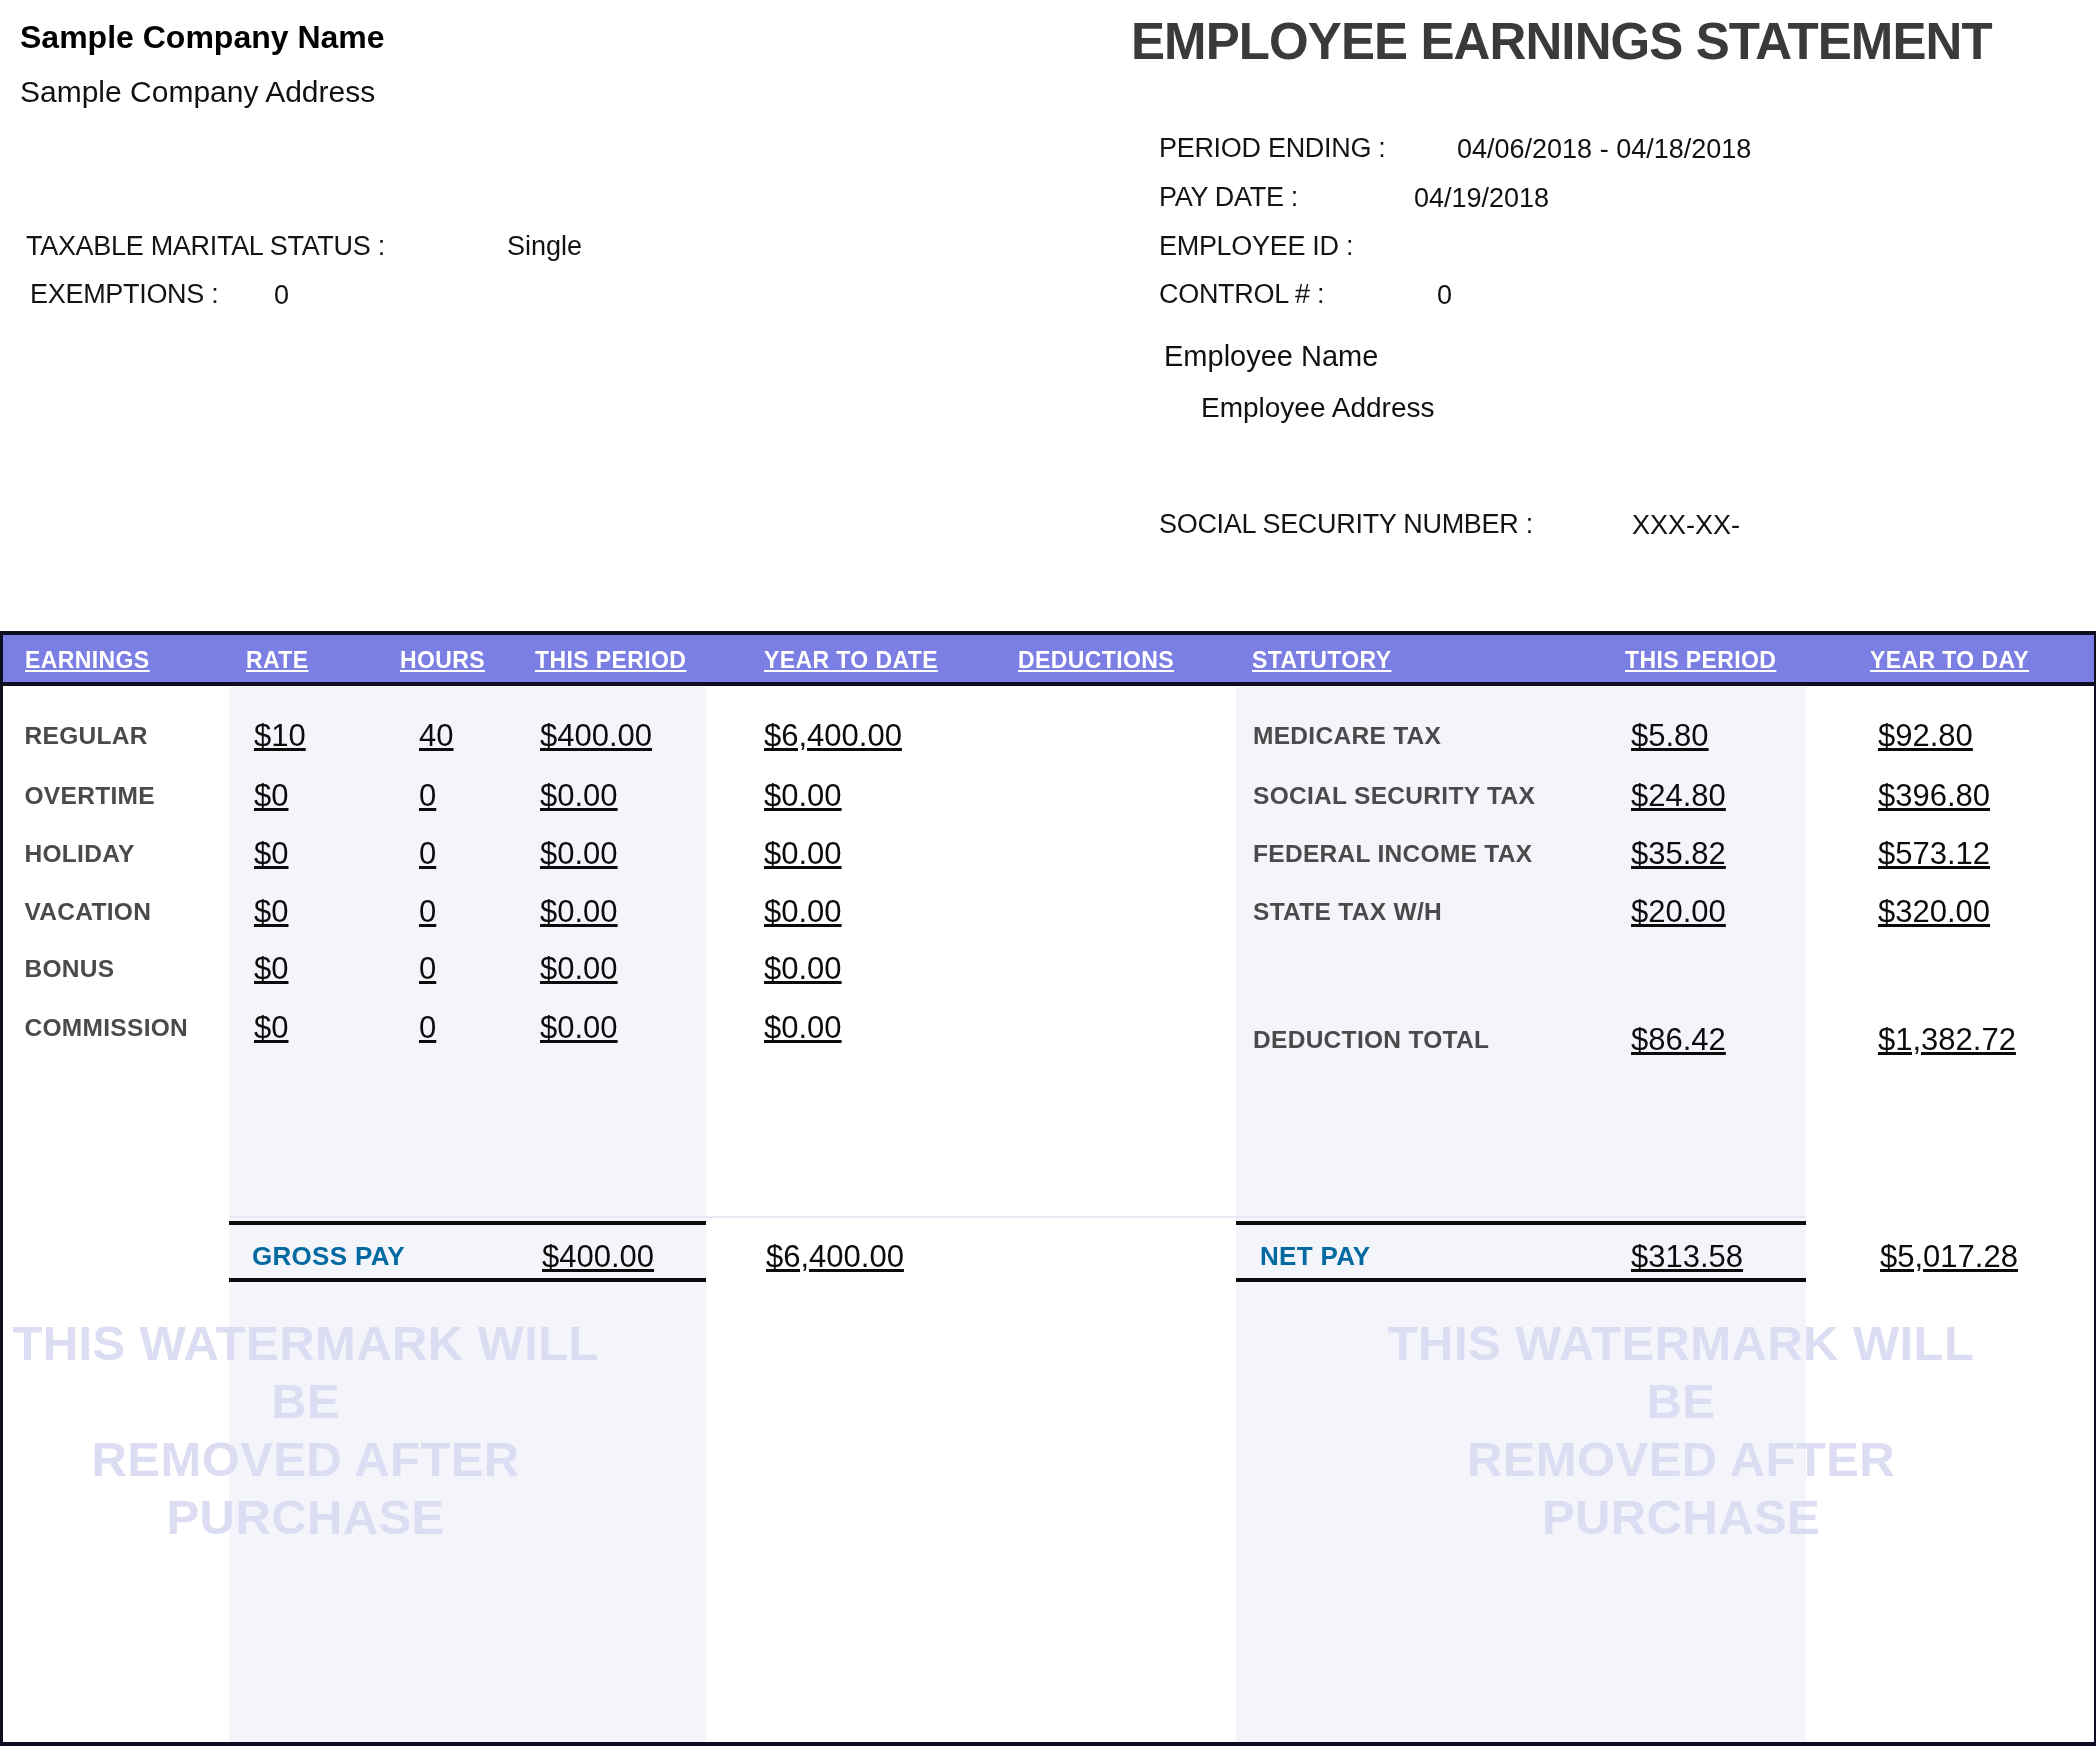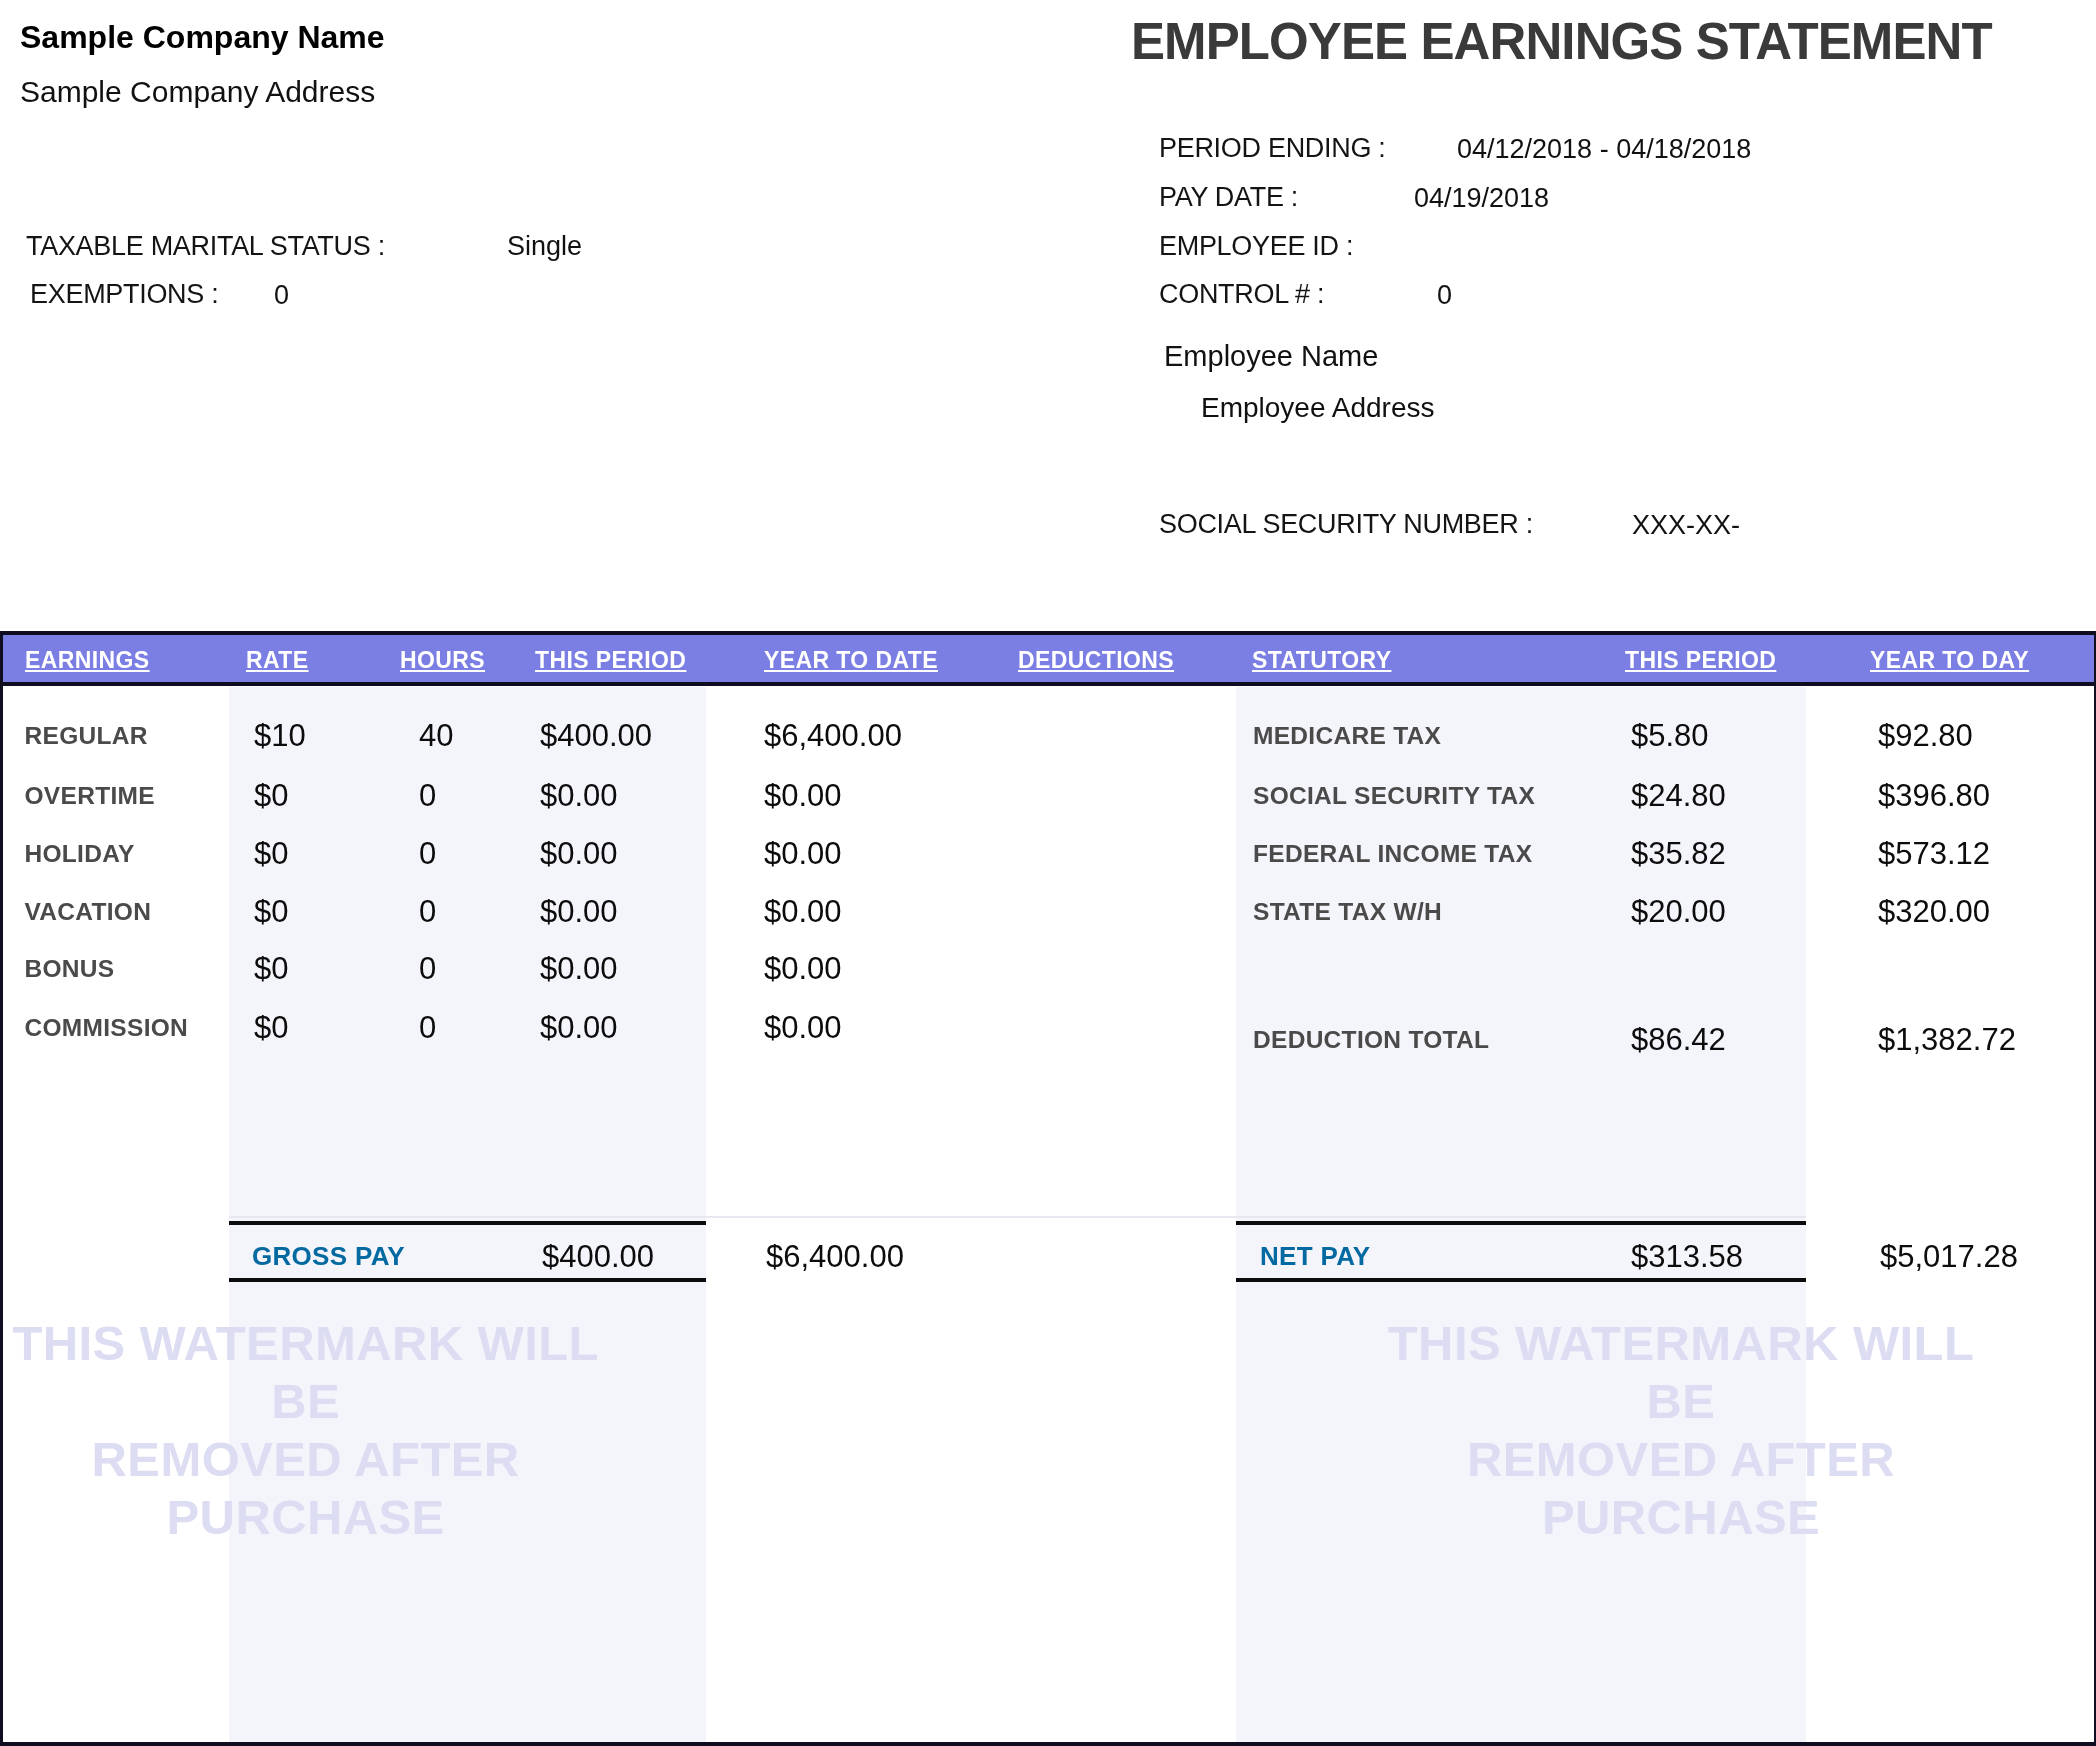--- a/index.html
+++ b/index.html
@@ -25,21 +25,21 @@
   .hdr-band{position:absolute;left:0;top:635px;width:2096px;height:47px;background:#7b7ee2;}
   .band{position:absolute;top:687px;height:1056px;background:#f4f4fb;z-index:0;}
   .band1{left:229px;width:477px;}
   .band2{left:1236px;width:570px;}
   .hdr-cell{position:absolute;top:647px;font-size:23px;font-weight:700;color:#ffffff;letter-spacing:0.4px;z-index:3;text-decoration:underline;}
 
   
   .row{position:absolute;left:0;width:2096px;height:42px;z-index:2;}
   .cell{position:absolute;bottom:0;line-height:1;}
   .rowlabel{font-size:24.5px;font-weight:700;color:#4a4a4a;letter-spacing:0.3px;bottom:2.6px;}
-  .amount{font-size:31px;color:#0c0c0c;}
+  .amount{font-size:31px;color:#0c0c0c;text-decoration:underline;}
   .c-label{left:24.5px;}  .c-rate{left:254px;}  .c-hours{left:419px;}
   .c-tp{left:540px;}    .c-ytd{left:764px;}
   .s-label{left:1253px;} .s-tp{left:1631px;}  .s-ytd{left:1878px;}
 
   
   .thick{position:absolute;height:4.4px;background:#0c0c0c;z-index:3;}
   .faint-line{position:absolute;left:229px;top:1216px;width:1577px;height:1.7px;background:#e8e8f2;z-index:1;}
   .total-row{position:absolute;left:0;width:2096px;top:1228px;height:44px;z-index:3;}
   .total-label{font-size:26px;font-weight:700;color:#0369a1;bottom:3.5px;letter-spacing:0.3px;}
   .gp-label{left:252px;} .gp-tp{left:542px;} .gp-ytd{left:766px;}
@@ -63,21 +63,21 @@
 <body>
 
 <div class="page">
 
   <div class="abs company-name">Sample Company Name</div>
   <div class="abs company-address">Sample Company Address</div>
 
   <div class="abs doc-title">EMPLOYEE EARNINGS STATEMENT</div>
 
   <div class="abs lbl" style="left:1159px;top:133px;">PERIOD ENDING :</div>
-  <div class="abs val" style="left:1457px;top:134px;">04/12/2018 - 04/18/2018</div>
+  <div class="abs val" style="left:1457px;top:134px;">04/06/2018 - 04/18/2018</div>
   <div class="abs lbl" style="left:1159px;top:182px;">PAY DATE :</div>
   <div class="abs val" style="left:1366px;top:183px;margin-left:48px;">04/19/2018</div>
   <div class="abs lbl" style="left:1159px;top:231px;">EMPLOYEE ID :</div>
   <div class="abs val" style="left:1397px;top:231px;"></div>
   <div class="abs lbl" style="left:1159px;top:279px;">CONTROL # :</div>
   <div class="abs val" style="left:1437px;top:280px;">0</div>
   <div class="abs val" style="left:1164px;top:340px;font-size:29px;">Employee Name</div>
   <div class="abs val" style="left:1164px;top:392px;font-size:28px;margin-left:37px;">Employee Address</div>
 
   <div class="abs lbl" style="left:26px;top:231px;">TAXABLE MARITAL STATUS :</div>

